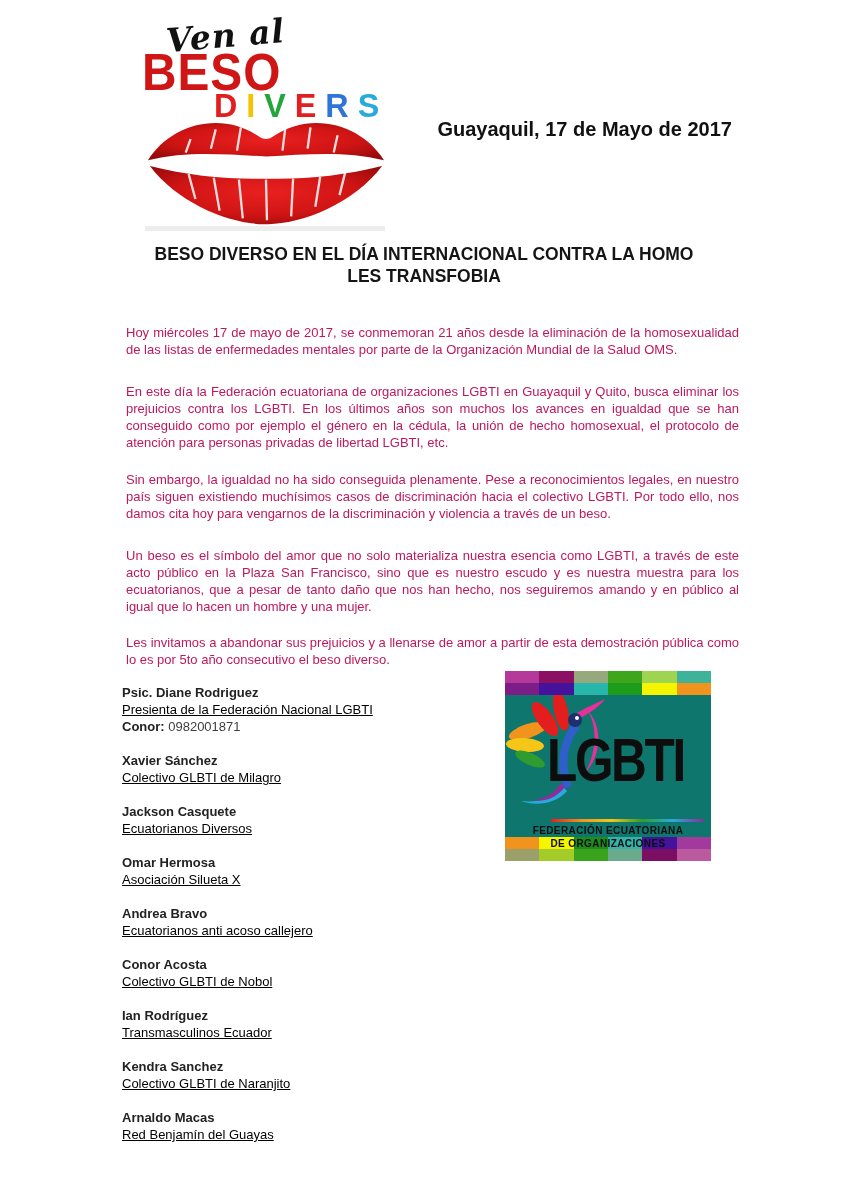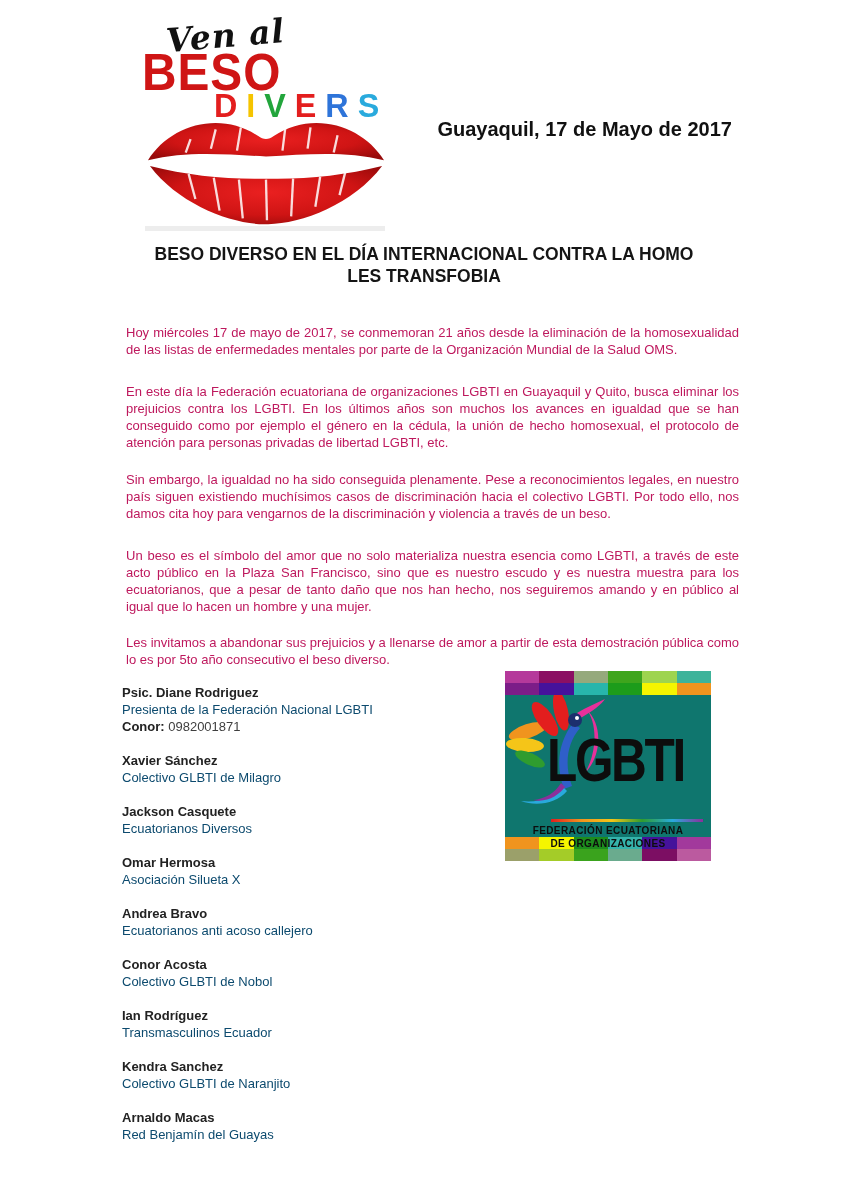--- a/index.html
+++ b/index.html
@@ -23,21 +23,21 @@
   .doc-title{position:absolute;left:109px;top:243px;width:630px;text-align:center;
     font-weight:bold;font-size:17.5px;line-height:22px;color:#151515;}
   
   .para{position:absolute;left:122px;width:613px;font-size:13px;line-height:17px;
     text-align:justify;color:#be185d;margin:4px;}
   .p1{top:320px;} .p2{top:379px;} .p3{top:467px;} .p4{top:543px;} .p5{top:630px;}
   
   .signatures{position:absolute;left:122px;top:684px;width:370px;font-size:13px;line-height:17px;}
   .sig-block{margin:0 0 17px 0;}
   .sig-name{font-weight:bold;color:#222;}
-  .sig-role{color:#0c4a6e;}
+  .sig-role{color:#000000;text-decoration:underline;}
   .sig-phone b{color:#222;}
   
   .fed-logo{position:absolute;left:505px;top:671px;width:206px;height:190px;}
   .band{display:flex;width:100%;height:12px;}
   .band span{flex:1 1 auto;height:12px;}
   .fed-mid{position:relative;width:100%;height:142px;background:#0f766e;}
   .fed-acronym{position:absolute;left:42px;top:34px;font-weight:bold;font-size:62px;
     line-height:1;color:#0d0d0d;letter-spacing:-3px;transform:scaleX(.8);transform-origin:left;}
   .fed-underline{position:absolute;left:46px;top:124px;width:152px;height:3px;
     background:linear-gradient(90deg,#e31e1e,#f0941e,#f5c518,#2f9c2f,#29aadd,#8b2f9b);}

